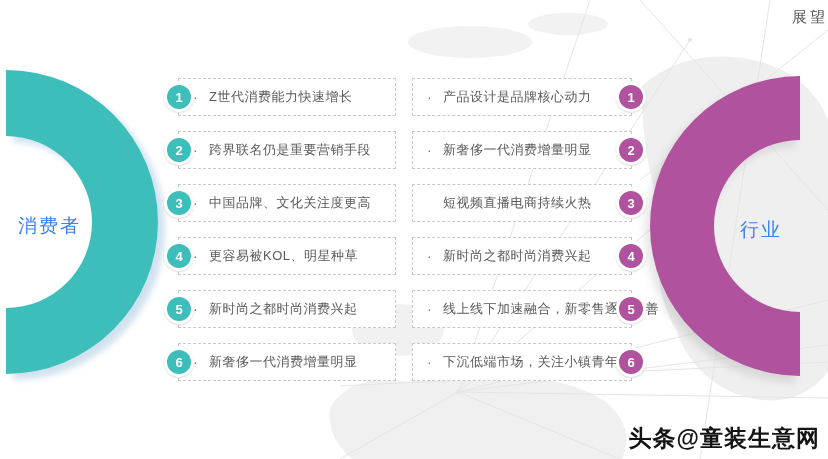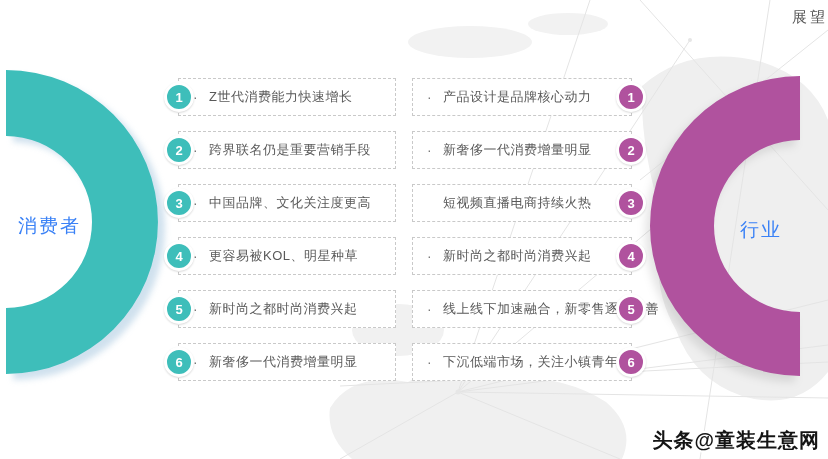--- a/index.html
+++ b/index.html
@@ -31,21 +31,21 @@
   .txt{font-size:13px;color:#595959;white-space:nowrap;letter-spacing:.5px;}
 
   .num{position:absolute;top:3px;width:24px;height:24px;border-radius:50%;
        border:3px solid #fff;color:#fff;font-size:13px;font-weight:bold;
        display:flex;align-items:center;justify-content:center;
        box-shadow:0 1px 2px rgba(0,0,0,.15);}
   .num-left{left:-15px;background:#3EBEBA;}
   .num-right{right:-15px;background:#B0529E;}
 
   .watermark{position:absolute;right:8px;bottom:5px;z-index:4;
-       font-size:20px;font-weight:bold;color:#141414;letter-spacing:1px;
+       font-size:23px;font-weight:bold;color:#141414;letter-spacing:1px;
        text-shadow:-2px -2px 0 #fff,2px -2px 0 #fff,-2px 2px 0 #fff,2px 2px 0 #fff,
                    -2px 0 0 #fff,2px 0 0 #fff,0 -2px 0 #fff,0 2px 0 #fff;}
 </style>
 </head>
 <body>
 
 <div class="stage">
 
   <svg class="bgmap" viewBox="0 0 828 459" width="828" height="459">
     <g fill="#f0f0f0" stroke="none">

